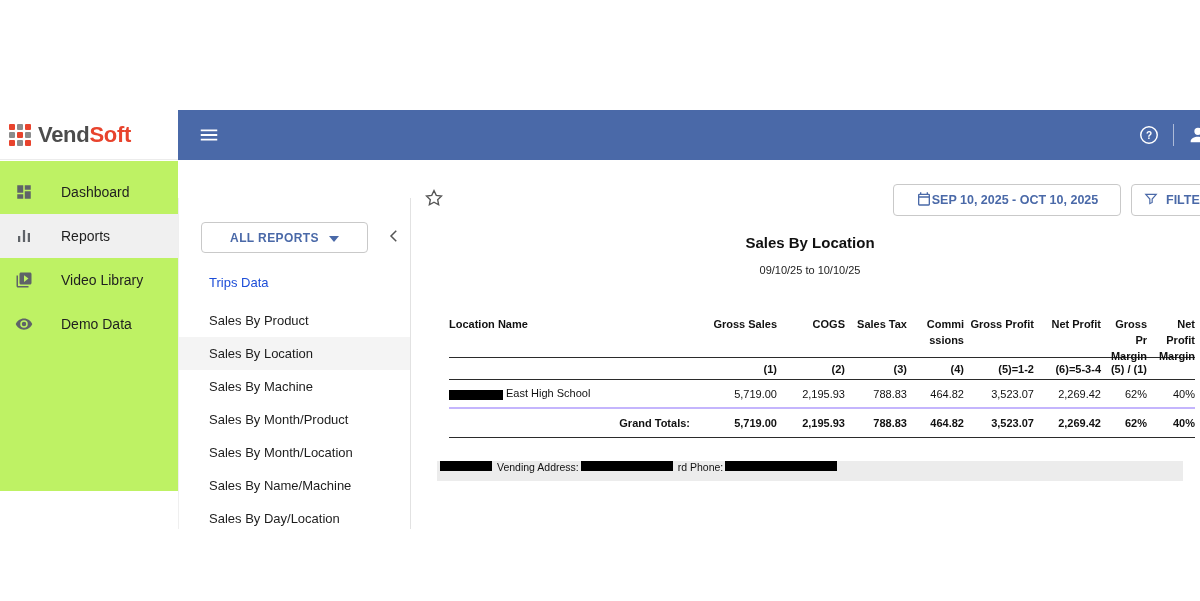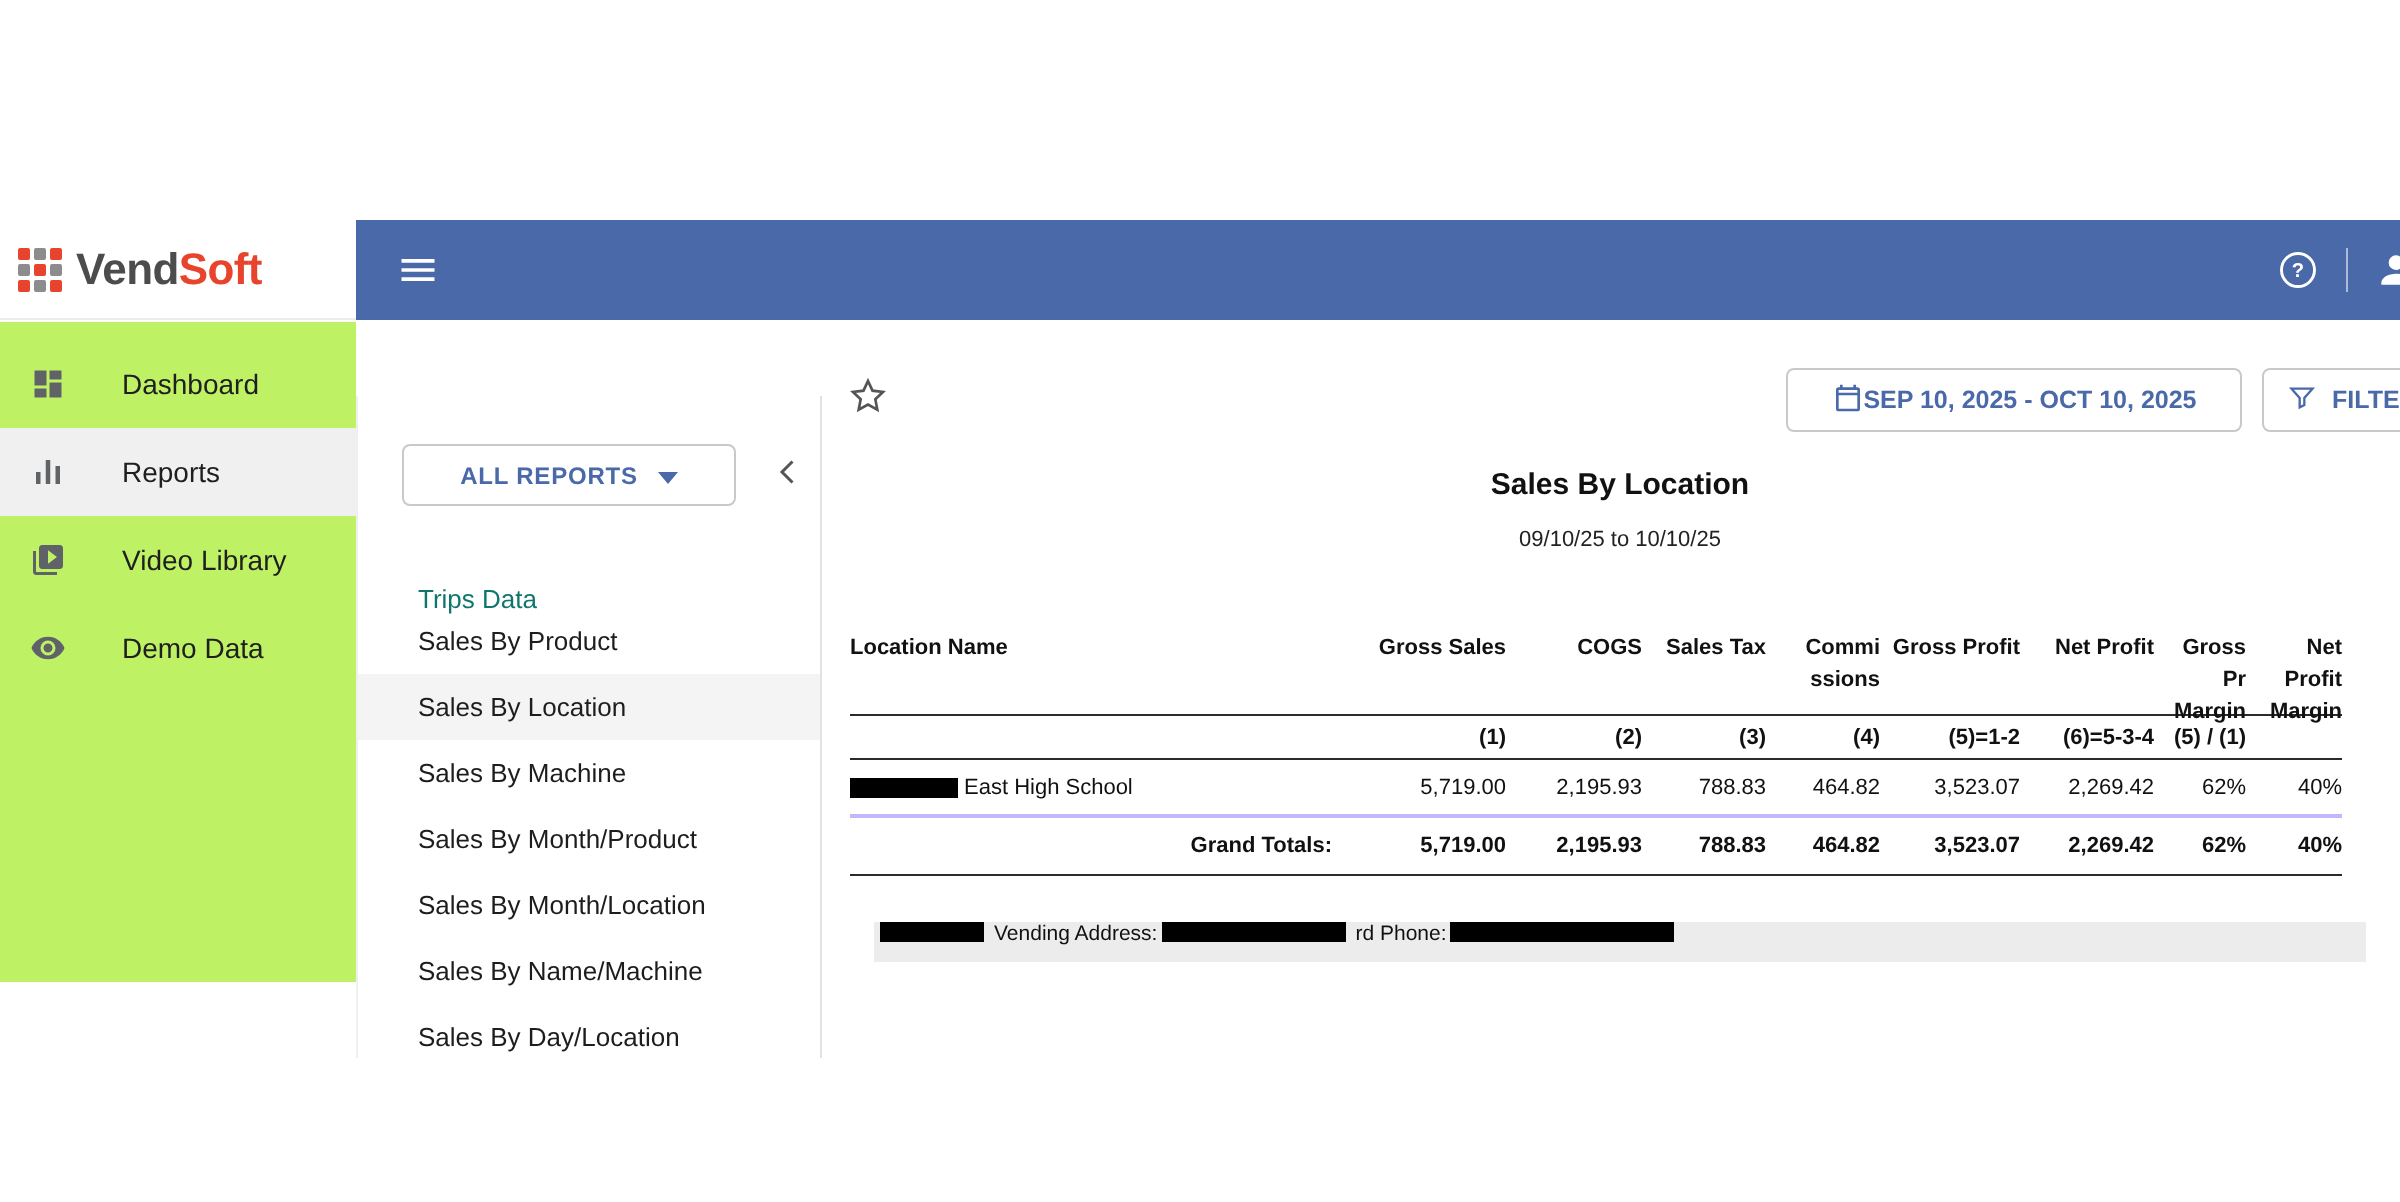--- a/index.html
+++ b/index.html
@@ -31,39 +31,39 @@
   .side-item.selected { background:#f0f0f0; }
   .side-icon { width:18px; height:18px; display:flex; align-items:center; justify-content:center; color:#5f6368; }
 
   
   .reports-panel { position:absolute; left:178px; top:160px; width:233px; height:331px; background:#fff;
                    border-right:1px solid #e2e2e2; border-left:1px solid #efefef; overflow:hidden;margin-top:38px; }
   .all-reports-btn { position:absolute; left:22px; top:24px; width:167px; height:31px; background:#fff;
                      border:1px solid #c9c9c9; border-radius:4px; color:#4a69a8; font-weight:bold; font-size:12px;
                      letter-spacing:0.4px; display:flex; align-items:center; justify-content:center; gap:10px; cursor:pointer; }
   .collapse-btn { position:absolute; left:206px; top:29px; width:20px; height:20px; color:#555; cursor:pointer; }
-  .trips-link { position:absolute; left:30px; top:94px; font-size:13px; color:#0f766e; cursor:pointer;text-align:center; }
+  .trips-link { position:absolute; left:30px; top:77px; font-size:13px; color:#1d4ed8; cursor:pointer;text-align:center; }
   .report-list { position:absolute; left:0; top:106px; width:100%; }
   .report-item { height:33px; display:flex; align-items:center; padding-left:30px; font-size:13px; color:#1d1d1d; cursor:pointer; }
   .report-item.selected { background:#f4f4f4; }
 
   
   .main { position:absolute; left:411px; top:160px; width:789px; height:331px; background:#fff; overflow:hidden; }
   .star-btn { position:absolute; left:13px; top:28px; width:22px; height:22px; color:#555; cursor:pointer; }
   .date-btn { position:absolute; left:482px; top:24px; width:228px; height:32px; border:1px solid #c9c9c9; border-radius:4px;
               background:#fff; color:#4a69a8; font-weight:bold; font-size:12.5px; display:flex; align-items:center;
               justify-content:center; gap:0; cursor:pointer; white-space:nowrap; }
   .filter-btn { position:absolute; left:720px; top:24px; width:110px; height:32px; border:1px solid #c9c9c9; border-radius:4px;
                 background:#fff; color:#4a69a8; font-weight:bold; font-size:12.5px; display:flex; align-items:center;
                 justify-content:flex-start; padding-left:12px; gap:8px; cursor:pointer; white-space:nowrap; }
 
   .report-title { position:absolute; left:26px; width:746px; top:74px; text-align:center; font-size:15px; font-weight:bold; color:#111; }
   .report-subtitle { position:absolute; left:26px; width:746px; top:104px; text-align:center; font-size:11px; color:#222; }
 
-  .report-table { position:absolute; left:14px; top:150px; width:746px; font-size:11px; color:#111; }
+  .report-table { position:absolute; left:38px; top:150px; width:746px; font-size:11px; color:#111; }
   .tr { display:flex; }
   .col-loc { width:243px; text-align:left; }
   .col-c { text-align:right; }
   .w1{width:85px} .w2{width:68px} .w3{width:62px} .w4{width:57px}
   .w5{width:70px} .w6{width:67px} .w7{width:46px} .w8{width:48px}
   .thead { font-weight:bold; padding-top:6px; height:48px; border-bottom:1px solid #2b2b2b; }
   .th { display:flex; flex-direction:column; line-height:16px; }
   .th.col-c { align-items:flex-end; }
   .subrow { height:22px; align-items:center; font-weight:bold; border-bottom:1px solid #2b2b2b; }
   .datarow { height:29px; align-items:center; border-bottom:2px solid #c4b5fd; }

